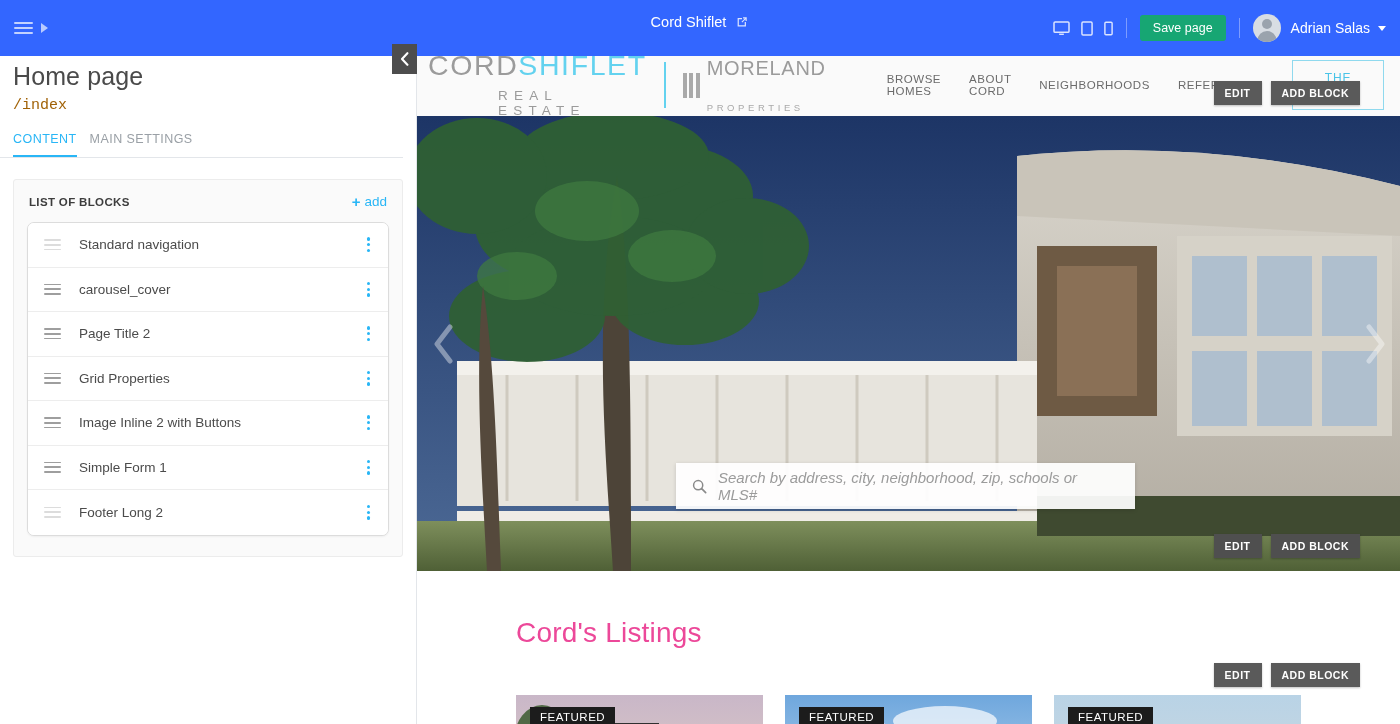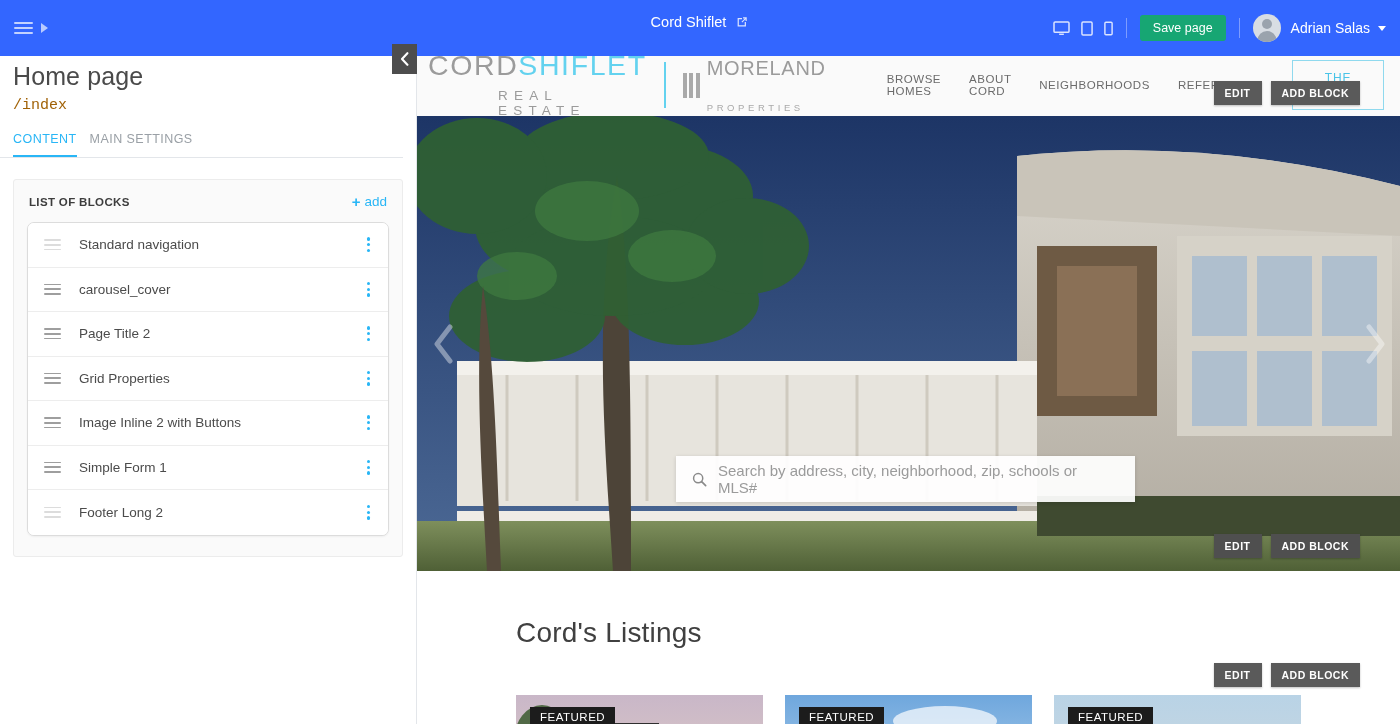--- a/index.html
+++ b/index.html
@@ -185,39 +185,40 @@
   }
 
   
   .hero {
     position: relative; height: 455px; overflow: hidden;
     background: linear-gradient(#243a66 0%, #2e4a7d 18%, #7e8ea5 42%, #b9b2a6 62%, #8f9489 80%, #5c6b4e 100%);
   }
   .hero-img { position: absolute; inset: 0; }
   .hero-img svg { width: 100%; height: 100%; display: block; }
   .hero-search {
-    position: absolute; left: 259px; top: 340px;
+    position: absolute; left: 259px; top: 347px;
     width: 459px; height: 46px; background: rgba(255,255,255,.93);
     display: flex; align-items: center; gap: 11px; padding: 0 16px;
     box-shadow: 0 1px 4px rgba(0,0,0,.15);
+    font-style: italic;
   }
   .hero-search .ph { color: #9b9b9b; font-size: 15px; }
   .car-arrow {
     position: absolute; top: 50%; transform: translateY(-50%);
     width: 38px; height: 60px; cursor: pointer;
     display: flex; align-items: center; justify-content: center;
     opacity: .40;
   }
   .car-left { left: 8px; }
   .car-right { right: 6px; }
 
   
   .listings { background: #fff; padding-top: 46px; }
   .listings h2 {
-    font-size: 28px; color: #404040; font-weight: 400;
+    font-size: 28px; color: #ec4899; font-weight: 400;
     margin: 0 0 0 99px; letter-spacing: .2px;
   }
   .cards {
     display: flex; gap: 22px; padding: 46px 0 0 99px;
   }
   .card {
     width: 247px; height: 120px; position: relative; overflow: hidden;
     background: #cfd6dd; cursor: pointer;
   }
   .card svg { display: block; width: 100%; height: 100%; }

